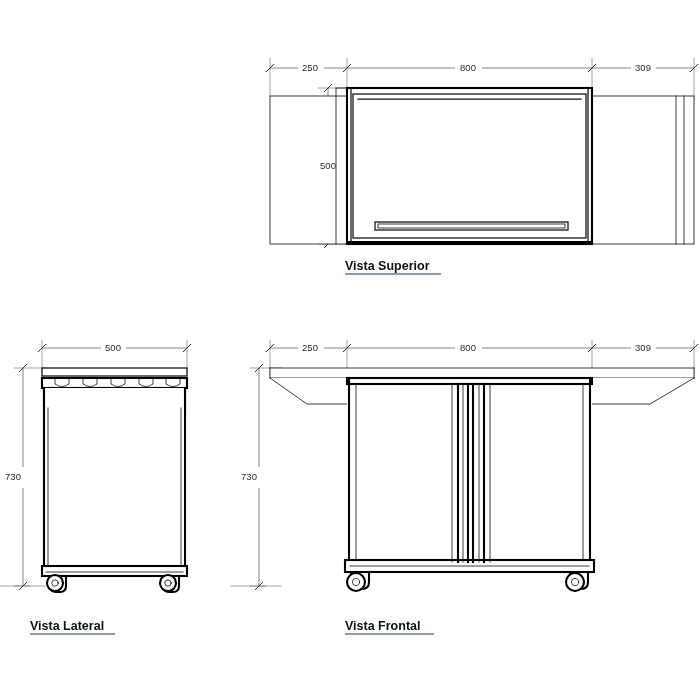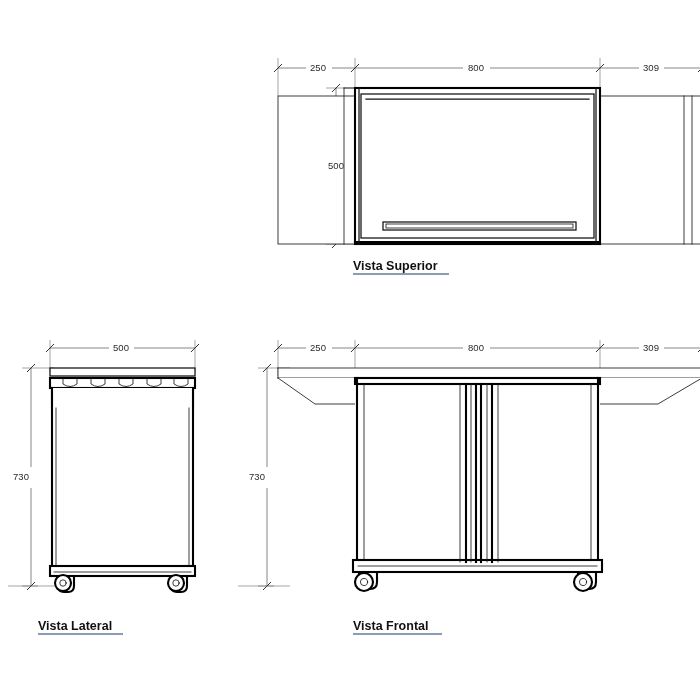--- a/index.html
+++ b/index.html
@@ -10,21 +10,21 @@
   }
   body {
     width: 700px;
     height: 700px;
     overflow: hidden;
     font-family: "Liberation Sans", sans-serif;
     position: relative;
   }
   #drawing-root {
     position: absolute;
-    left: 8px;
+    left: 0;
     top: 0;
     width: 554px;
     height: 700px;
   }
   svg#cad {
     display: block;
     width: 700px;
     height: 700px;
     background: #ffffff;
   }

